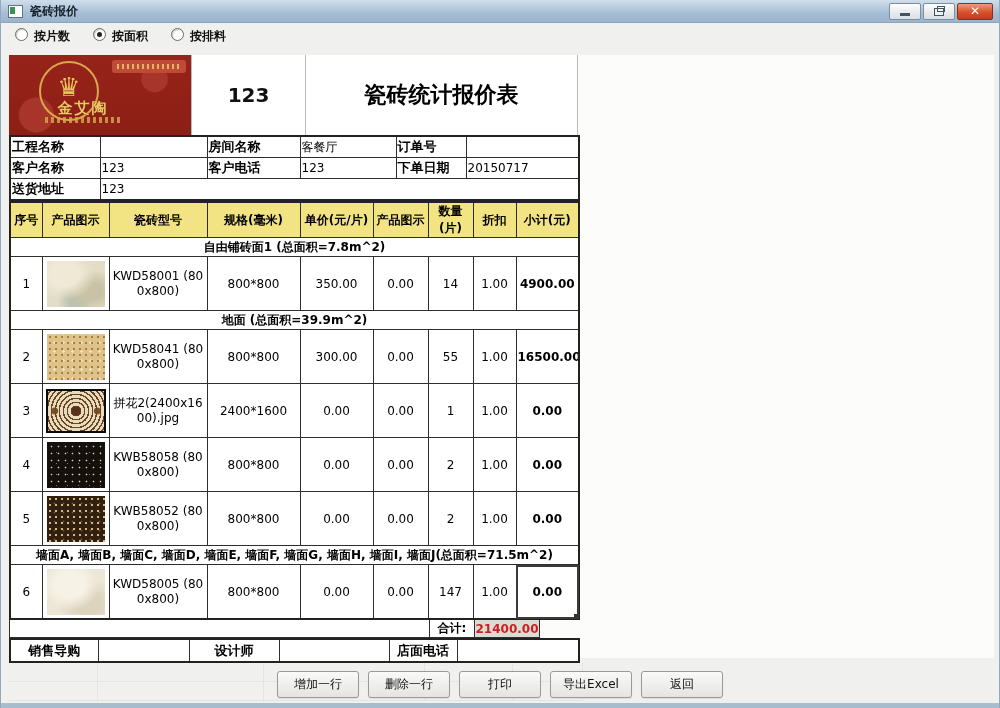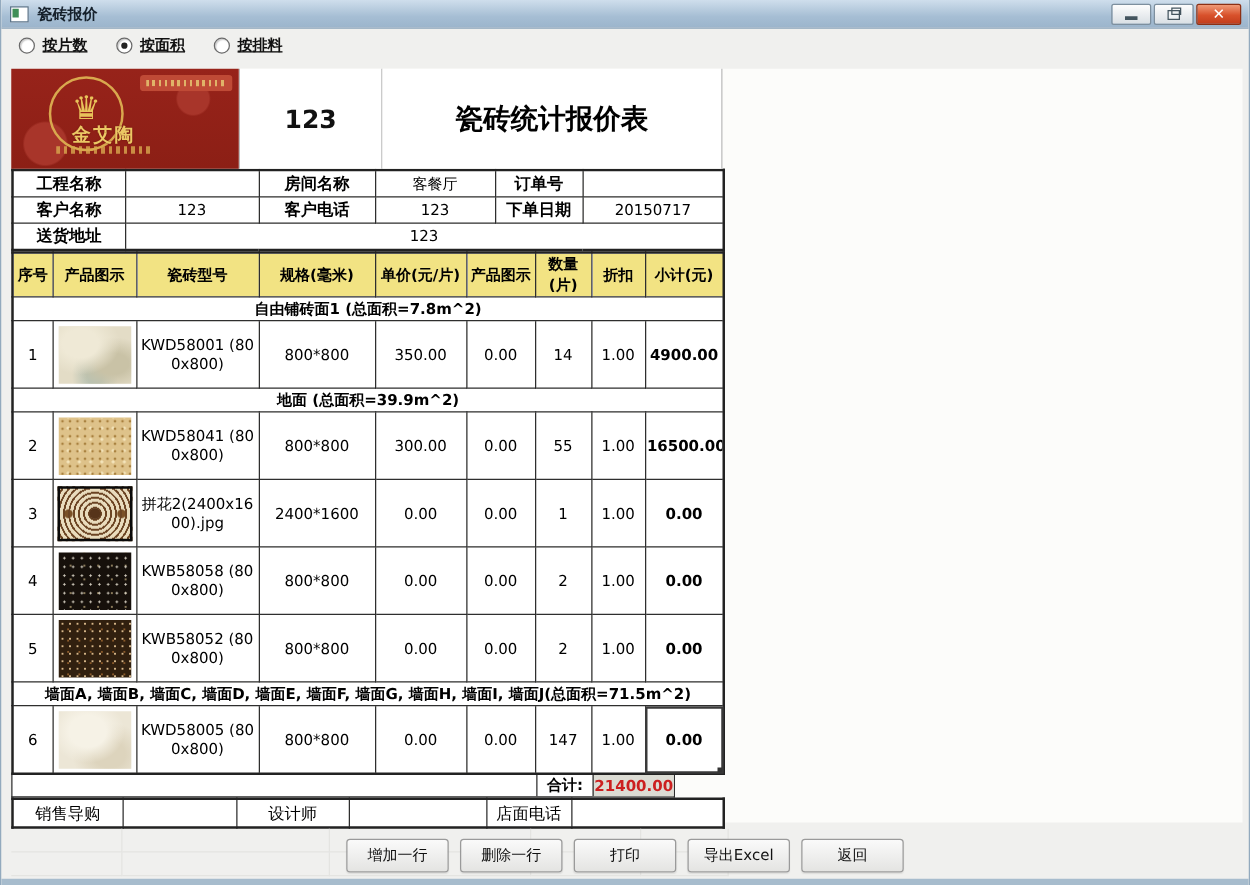--- a/index.html
+++ b/index.html
@@ -18,21 +18,21 @@
   .winbtn{width:30px;height:15px;border:1px solid #7d8f9e;border-radius:2px;
     background:linear-gradient(#fdfdfd,#d9dfe4);display:flex;align-items:center;justify-content:center;}
   .winbtn.close{width:34px;background:linear-gradient(#f09a77,#d8512b 55%,#c23d1c);border-color:#8c3014;}
   .min-glyph{width:10px;height:3px;background:#44555f;margin-top:6px;}
   .max-glyph{width:8px;height:6px;border:1px solid #44555f;position:relative;background:#eef2f5;}
   .max-glyph::after{content:"";position:absolute;left:2px;top:-3px;width:6px;height:4px;border:1px solid #44555f;}
   .close-glyph{color:#fff;font-size:12px;font-weight:bold;line-height:1;margin-top:-1px;}
 
   
   .mode-row{position:absolute;left:14px;top:28px;display:flex;gap:23px;align-items:center;}
-  .radio{display:flex;align-items:center;gap:6px;cursor:default;text-decoration:underline;}
+  .radio{display:flex;align-items:flex-start;gap:6px;cursor:default;}
   .radio-circle{width:11px;height:11px;border-radius:50%;border:1px solid #6a6a6a;background:#fff;
     box-shadow:inset 1px 1px 1px rgba(0,0,0,.2);position:relative;}
   .radio.checked .radio-circle::after{content:"";position:absolute;left:3px;top:3px;width:5px;height:5px;border-radius:50%;background:#222;}
   .radio-label{font-size:12px;font-weight:bold;color:#111;}
 
   
   .sheet{position:absolute;left:8px;top:55px;width:985px;height:603px;background:#fcfcfa;}
   .report{width:569px;}
 
   
@@ -54,21 +54,21 @@
   .bubble::after{content:"";position:absolute;left:8px;bottom:-4px;border:4px solid transparent;border-top-color:#bf4a36;}
   .head-cell-code{width:113px;border-left:1px solid #bbb;border-right:1px solid #bbb;
       display:flex;align-items:center;justify-content:center;font-size:20px;font-weight:bold;color:#111;background:#fff;}
   .head-cell-title{flex:1;display:flex;align-items:center;justify-content:center;
       font-size:22px;font-weight:bold;color:#000;background:#fff;border-right:1px solid #bbb;}
 
   
   table{border-collapse:collapse;table-layout:fixed;}
   .info-table,.main-table,.footer-table{width:569px;}
   .info-table{border:2px solid #222;}
-  .info-table td{border:1px solid #2e2e2e;height:16px;font-size:12px;text-align:center;
+  .info-table td{border:1px solid #2e2e2e;height:16px;font-size:12px;
       color:#000;overflow:hidden;white-space:nowrap;background:#fff;margin-left:44px;}
   .info-table td.lbl{font-weight:bold;font-size:13px;}
   .main-table{border:2px solid #222;}
   .main-table td,.main-table th{border:1px solid #2e2e2e;text-align:center;vertical-align:middle;
       font-size:12px;color:#000;background:#fff;overflow:hidden;padding:0 1px;}
   .main-table th{background:#f2e383;height:18px;font-weight:bold;padding:0;}
   .section-td{background:#efebd8;height:18px;font-weight:bold;}
   .row-td{height:53px;}
   .num{color:#2b2bb0;}
   .model-td{font-size:11px;line-height:1.2;word-break:break-all;}
@@ -102,21 +102,21 @@
   
   .total-row{display:flex;width:531px;height:18px;border:1px solid #2e2e2e;border-top:0;box-sizing:border-box;background:#fff;}
   .total-spacer{flex:1;}
   .total-label{width:44px;border-left:1px solid #2e2e2e;display:flex;align-items:center;justify-content:center;
       font-size:12px;font-weight:bold;color:#000;}
   .total-value{width:64px;border-left:1px solid #2e2e2e;background:#dcdcd4;display:flex;align-items:center;
       justify-content:center;font-size:12px;font-weight:bold;color:#cc2020;}
 
   .footer-table{border:2px solid #222;}
   .footer-table td{border:1px solid #2e2e2e;height:19px;font-size:13px;text-align:center;background:#fff;color:#000;}
-  .footer-table td.lbl{font-weight:normal;}
+  .footer-table td.lbl{font-weight:bold;}
 
   .ghost{display:flex;width:640px;}
   .ghost-cell{height:18px;border-right:1px solid #e4e4e1;border-bottom:1px solid #e4e4e1;}
 
   
   .button-row{position:absolute;left:0;top:671px;width:100%;display:flex;justify-content:center;gap:9px;border-radius:12px;}
   .btn{width:80px;height:25px;border:1px solid #9a9a9a;border-radius:3px;
       background:linear-gradient(#fafafa,#e4e4e2);font-size:12px;color:#111;
       display:flex;align-items:center;justify-content:center;box-shadow:0 1px 1px rgba(0,0,0,.08);}
   .bottom-strip{position:absolute;left:0;bottom:0;width:100%;height:5px;background:#a7bccd;}

